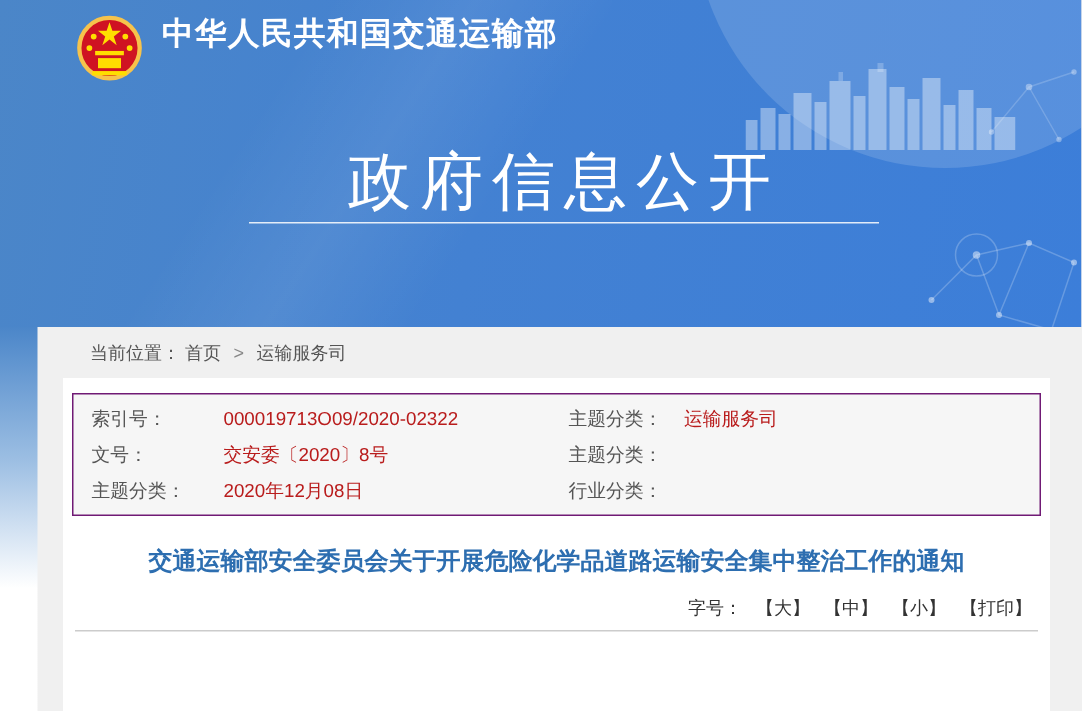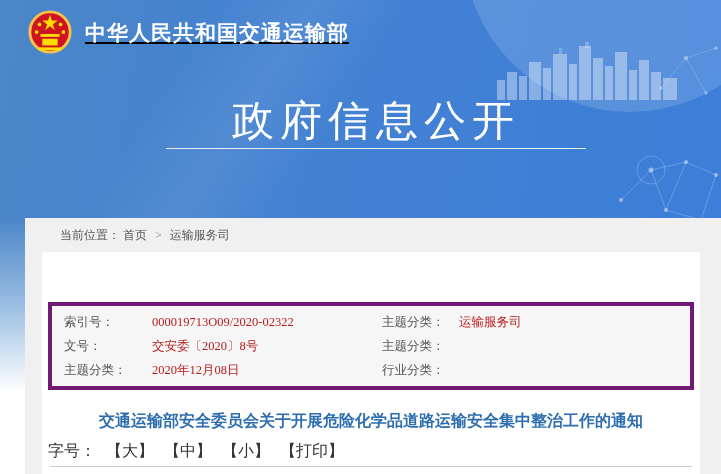--- a/index.html
+++ b/index.html
@@ -20,64 +20,64 @@
   }
   .decor-circle {
     position:absolute; left:463px; top:-222px; width:334px; height:334px;
     border-radius:50%; background:rgba(255,255,255,0.14);
   }
   .skyline { position:absolute; left:497px; top:42px; }
   .constellation { position:absolute; }
   .c1 { right:0; top:140px; }
   .c2 { right:0; top:18px; }
 
-  .brand { position:absolute; left:27px; top:8px; display:flex; align-items:center; cursor:pointer;text-decoration:underline; }
+  .brand { position:absolute; left:50px; top:8px; display:flex; align-items:flex-start; cursor:pointer; }
   .emblem { display:block; }
   .site-name {
     margin-left:12px; color:#ffffff; font-size:21px; font-weight:600; letter-spacing:1px;
   }
   .page-title-wrap { position:absolute; left:166px; top:98px; width:420px; text-align:center; }
   .page-title { color:#ffffff; font-size:42px; font-weight:400; letter-spacing:6px; line-height:46px; }
   .title-underline { margin-top:4px; height:1px; background:rgba(255,255,255,0.85); }
 
   
-  .below { position:absolute; left:0; top:218px; width:606px; height:256px; background:#f0f0f0;font-family:Liberation Serif, serif; }
+  .below { position:absolute; left:0; top:218px; width:606px; height:256px; background:#f0f0f0; }
   .left-fade {
     position:absolute; left:0; top:0; width:25px; height:256px;
     background:linear-gradient(to bottom,#4b86c9 0%,#9dbfe3 35%,#ffffff 68%,#ffffff 100%);
   }
   .breadcrumb {
     position:absolute; left:60px; top:0; height:34px; line-height:34px;
     font-size:12px; color:#555;
   }
   .breadcrumb a { color:#555; text-decoration:none; cursor:pointer; }
   .breadcrumb .sep { margin:0 5px; color:#888; }
 
   .panel {
     position:absolute; left:42px; top:34px; width:658px; height:222px;
     background:#ffffff; padding:10px 6px 0 6px;
   }
   .meta-table {
-    border:4px solid #701a75; background:#f6f6f6; padding:4px 0; width:646px;margin-top:40px;
+    border:1px solid #701a75; background:#f6f6f6; padding:4px 0; width:646px;
   }
   .mrow {
     display:grid; grid-template-columns:88px 230px 77px 1fr;
     height:24px; align-items:center; padding-left:12px;
     font-size:12.5px;
   }
   .mrow .lbl { color:#555; }
   .mrow .val { color:#b91c1c; }
 
   .doc-title {
     margin:16px 2px 0 2px; text-align:center;
     color:#2d6eb0; font-size:16px; font-weight:700; line-height:29px;
   }
   .font-controls {
-    margin-top:7px; text-align:left; padding-right:6px;
-    font-size:16px; color:#333; line-height:18px;
+    margin-top:7px; text-align:right; padding-right:6px;
+    font-size:12px; color:#333; line-height:18px;
   }
   .font-controls a { color:#333; text-decoration:none; margin-left:6px; cursor:pointer; }
   .divider { margin:6px 2px 0 2px; border-top:1px solid #cccccc; }
 </style>
 </head>
 <body>
 
 <div class="page">
 
   <header class="masthead">

